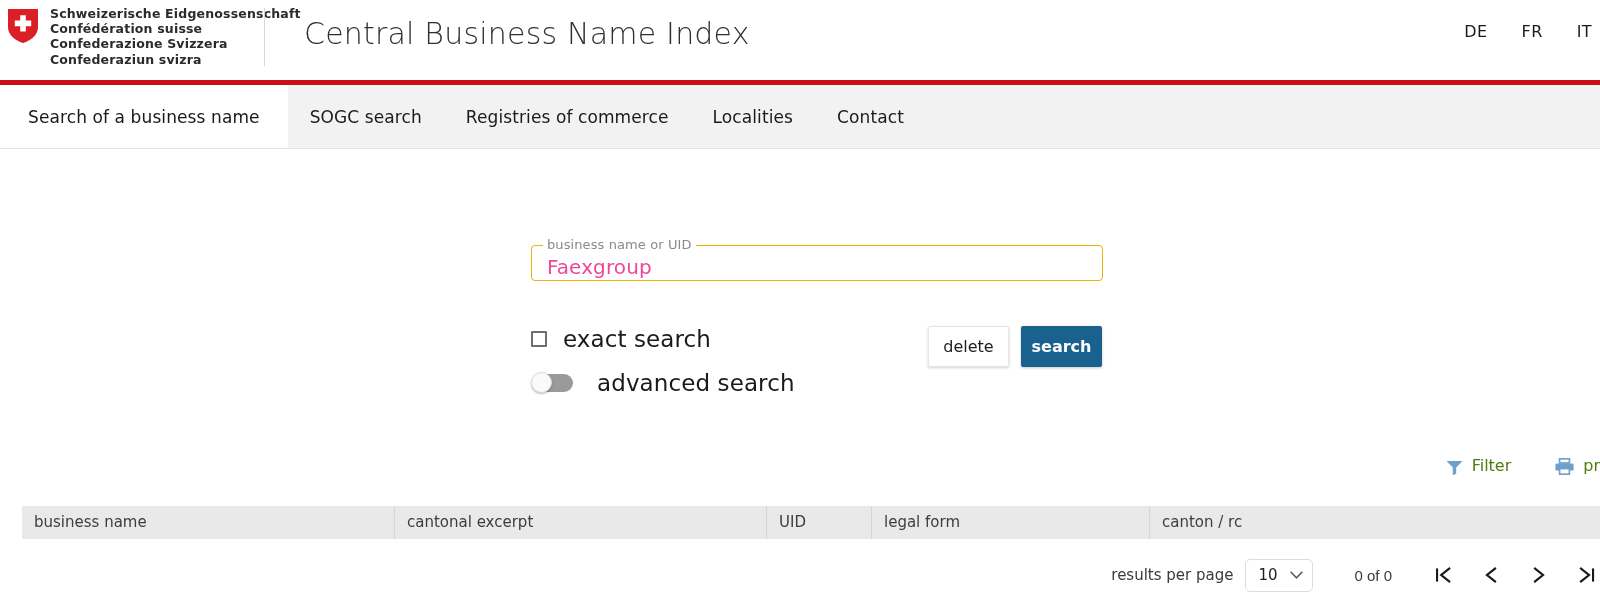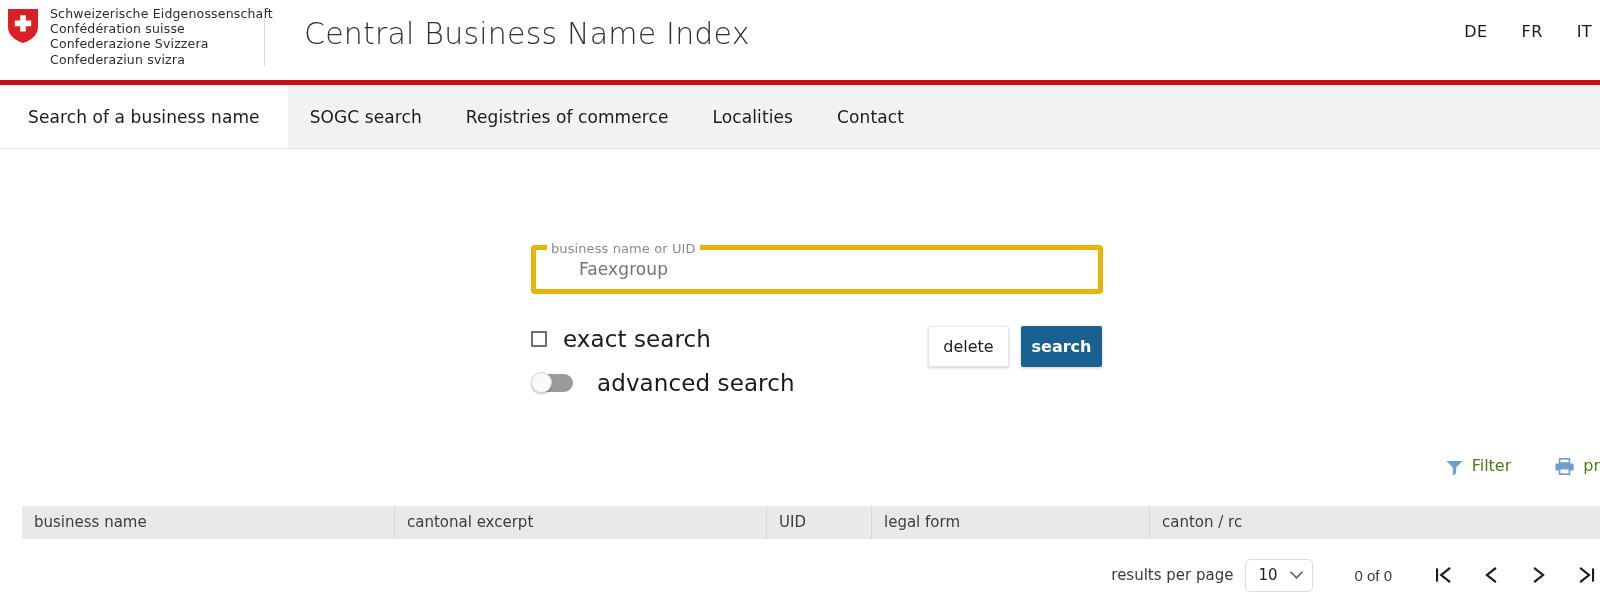--- a/index.html
+++ b/index.html
@@ -44,20 +44,21 @@
     margin-top: 3px;
   }
   .confed-names {
     margin-left: 12px;
     font-size: 12.5px;
     line-height: 15.2px;
     color: #2b2b2b;
     letter-spacing: .18px;
     white-space: nowrap;
     font-family: "DejaVu Sans", sans-serif;
+    font-weight: bold;
   }
   .header-divider {
     position: absolute;
     left: 264px;
     top: 8px;
     width: 1px;
     height: 58px;
     background: #d8d8d8;
   }
   .app-title {
@@ -137,46 +138,45 @@
     background: #ffffff;
   }
   .form-wrap {
     position: absolute;
     left: 531px;
     top: 96px;
     width: 572px;
   }
   .field {
     position: relative;
-    height: 49px;
-    border: 5px solid #eab308;
+    height: 36px;
+    border: 1px solid #eab308;
     border-radius: 4px;
     background: #ffffff;
     box-sizing: border-box;
   }
   .field-label {
     position: absolute;
     left: 11px;
     top: -9px;
     background: #ffffff;
     padding: 0 4px;
     font-size: 13px;
     color: #8a8a8a;
     font-family: "DejaVu Sans", sans-serif;
     letter-spacing: .1px;
   }
   .field-value {
     position: absolute;
     left: 15px;
     top: 9px;
-    font-size: 17px;
-    color: #737373;
+    font-size: 20px;
+    color: #ec4899;
     font-family: "DejaVu Sans", sans-serif;
     letter-spacing: .1px;
-    margin-left: 28px;
   }
 
   .options {
     position: absolute;
     left: 531px;
     top: 175px;
     width: 420px;
   }
   .opt-row {
     display: flex;

